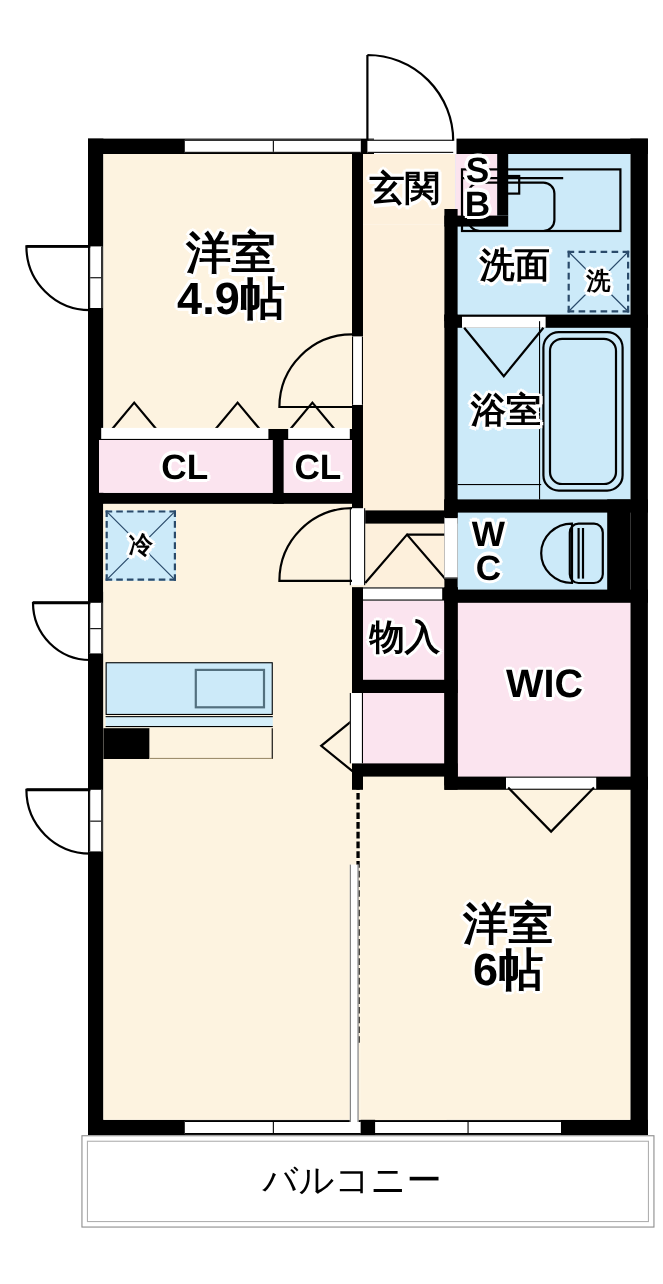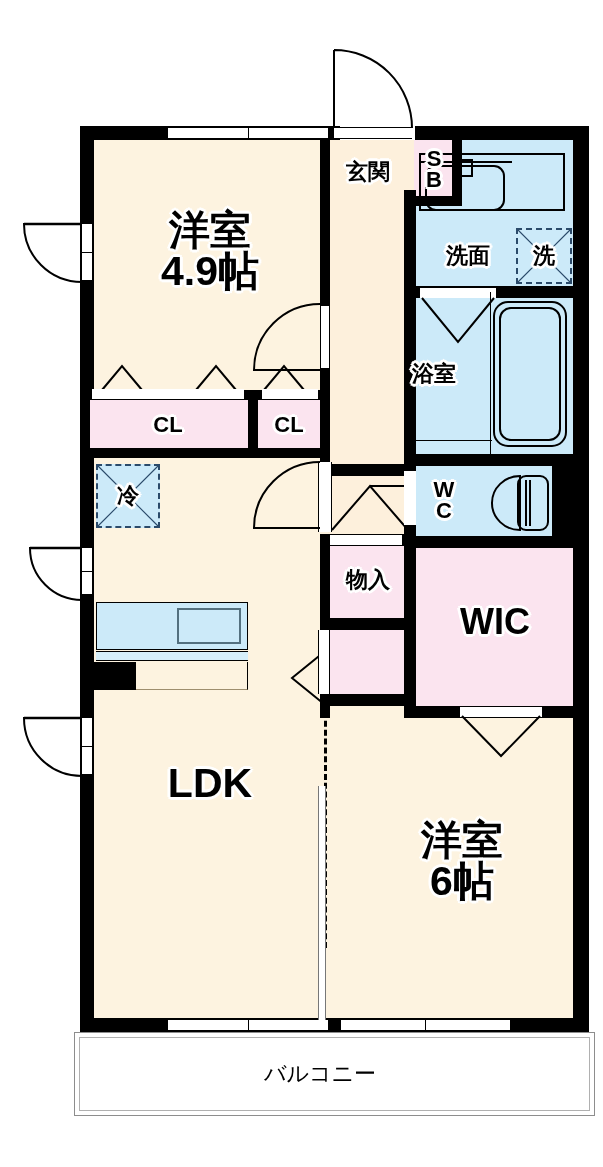--- a/index.html
+++ b/index.html
@@ -22,21 +22,21 @@
   .lbl{position:absolute;display:flex;flex-direction:column;
        align-items:center;justify-content:center;
        text-align:center;color:#000;line-height:1.04;
        font-weight:700;pointer-events:none;
        text-shadow:
           2px 0 0 #fff,-2px 0 0 #fff,0 2px 0 #fff,0 -2px 0 #fff,
           2px 2px 0 #fff,-2px 2px 0 #fff,2px -2px 0 #fff,-2px -2px 0 #fff,
           3px 0 0 #fff,-3px 0 0 #fff,0 3px 0 #fff,0 -3px 0 #fff;}
   .lbl-xl{font-size:41px;}
   .lbl-lg{font-size:36px;}
-  .lbl-md{font-size:22px;}
+  .lbl-md{font-size:32px;}
   .lbl-sm{font-size:22px;}
   .lbl-xs{font-size:19px;}
   .lbl .l2{margin-top:-2px;}
   .lbl-thin{font-weight:400;}
 
   
   .gap{background:#ffffff;}
 
   
   .win-h{background:#ffffff;border-top:1.5px solid #000;border-bottom:1.5px solid #000;}
@@ -283,46 +283,45 @@
   <div class="abs balcony" style="left:74px;top:1032px;width:521px;height:84px;">
     <div class="balcony-in"></div>
   </div>
 
   <div class="lbl lbl-xl" style="left:110px;top:186px;width:200px;height:130px;">
     <span>洋室</span>
     <span class="l2">4.9帖</span>
   </div>
 
   <div class="lbl lbl-xl" style="left:100px;top:718px;width:220px;height:130px;">
-    <span>LDK</span>
   </div>
 
   <div class="lbl lbl-xl" style="left:372px;top:796px;width:180px;height:130px;">
     <span>洋室</span>
     <span class="l2">6帖</span>
   </div>
 
   <div class="lbl lbl-md" style="left:332px;top:148px;width:72px;height:48px;">
     <span>玄関</span>
   </div>
 
   <div class="lbl lbl-md" style="left:418px;top:142px;width:32px;height:56px;">
     <span>S</span>
     <span class="l2">B</span>
   </div>
 
-  <div class="lbl lbl-md" style="left:424px;top:232px;width:88px;height:48px;">
+  <div class="lbl lbl-md" style="left:424px;top:220px;width:88px;height:48px;font-family:Liberation Mono, monospace;">
     <span>洗面</span>
   </div>
 
   <div class="lbl lbl-sm" style="left:518px;top:232px;width:52px;height:48px;">
     <span>洗</span>
   </div>
 
-  <div class="lbl lbl-md" style="left:398px;top:352px;width:72px;height:44px;">
+  <div class="lbl lbl-md" style="left:424px;top:352px;width:72px;height:44px;">
     <span>浴室</span>
   </div>
 
   <div class="lbl lbl-md" style="left:426px;top:470px;width:36px;height:62px;">
     <span>W</span>
     <span class="l2">C</span>
   </div>
 
   <div class="lbl lbl-md" style="left:332px;top:558px;width:72px;height:44px;">
     <span>物入</span>

